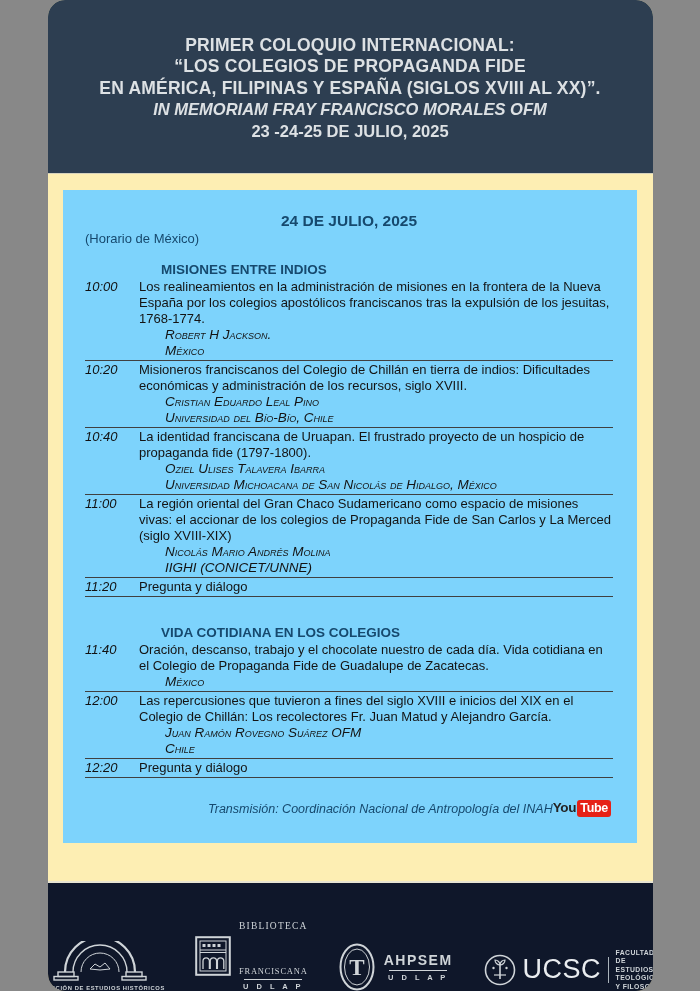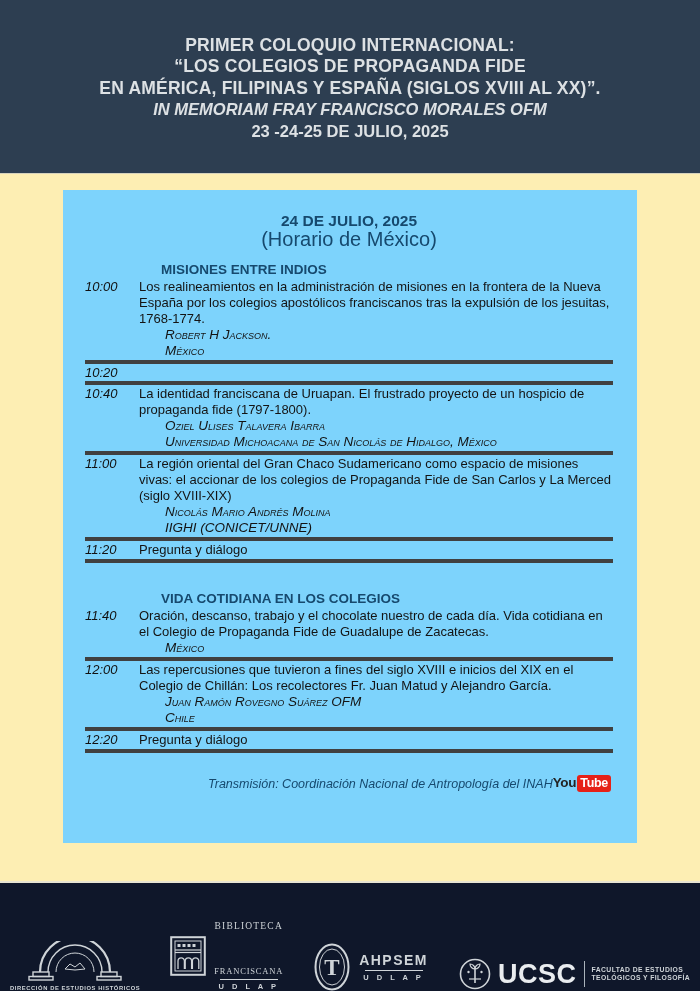--- a/index.html
+++ b/index.html
@@ -1,48 +1,48 @@
 <!DOCTYPE html>
 <html><head>
 <meta charset="utf-8">
 <style>
   html,body { margin:0; padding:0; background:#888; }
   .page {
-    width:700px; height:991px; margin:0 auto;
+    width:605px; height:991px; margin:0 auto;
     background:#fdeeb3;
     font-family:"Liberation Sans", sans-serif;
     display:flex; flex-direction:column;
-    position:relative; overflow:hidden;
+    position:relative; overflow:hidden;border-radius:17px;
   }
   
   .band-top {
     flex:none; height:174px; background:#2d3e51;
     border-bottom:1px solid #d6d2bd;
     display:flex; flex-direction:column; justify-content:center; align-items:center;
     text-align:center; color:#dde1e4; box-sizing:border-box; padding-top:4px;
   }
   .title-line { font-weight:bold; font-size:17.5px; line-height:21.5px; letter-spacing:0.2px; }
   .memoriam  { font-weight:bold; font-style:italic; font-size:16.5px; line-height:21.5px; }
   .dates     { font-weight:bold; font-size:16.5px; line-height:21.5px; }
 
   
   .content { flex:1; }
   .card {
     width:574px; height:653px; margin:16px auto 0; background:#7dd3fc;
     box-sizing:border-box; padding:21px 24px 24px 22px;
     color:#111;
   }
   .day-title { text-align:center; color:#16496e; font-weight:bold; font-size:15.5px; line-height:19px; }
-  .day-sub   { text-align:center; color:#16496e; font-size:20px; line-height:18px; }
+  .day-sub   { text-align:left; color:#16496e; font-size:13px; line-height:18px; }
 
   .section { margin-top:13px; }
   .section + .section { margin-top:27px; }
   .section-heading { margin-left:76px; color:#16496e; font-weight:bold; font-size:13.5px; line-height:17px; }
 
-  .row { display:flex; border-bottom:4px solid #404040; }
+  .row { display:flex; border-bottom:1px solid #404040; }
   .time {
     flex:none; width:54px; box-sizing:border-box; padding-left:0;
     font-style:italic; font-size:13px; line-height:16px; padding-top:1px;
   }
   .cell { flex:1; padding-top:1px; padding-bottom:1px; }
   .sess-title { font-size:13px; line-height:16px; color:#141414; }
   .speaker, .affil {
     font-size:13.5px; line-height:16px; padding-left:26px;
     font-style:italic; font-variant:small-caps; color:#141414;
   }
@@ -68,21 +68,21 @@
   .logo { display:flex; align-items:center; }
   .logo svg { display:block; }
   .logo-stack { display:flex; flex-direction:column; align-items:center; }
   .logo-caption { font-size:5.8px; font-weight:bold; letter-spacing:0.6px; margin-top:2px; white-space:nowrap; }
   .logo-textcol { display:flex; flex-direction:column; align-items:center; margin-left:8px; }
   .lt-serif1 { font-family:"Liberation Serif", serif; font-size:9.5px; letter-spacing:1.2px; line-height:10px; }
   .lt-serif2 { font-family:"Liberation Serif", serif; font-size:8.5px; letter-spacing:0.8px; line-height:10px;margin-top:35px; }
   .lt-rule { width:58px; border-top:1px solid #cfd4d8; margin:3px 0 2px; }
   .lt-udlap { font-size:7.5px; font-weight:bold; letter-spacing:3px; line-height:9px; }
   .lt-ahpsem { font-size:14px; font-weight:bold; letter-spacing:1.5px; line-height:14px; }
-  .ucsc-word { font-size:27px; font-weight:bold; letter-spacing:0.5px; color:#e9ecef; margin-left:6px; }
+  .ucsc-word { font-size:27px; font-weight:normal; letter-spacing:0.5px; color:#e9ecef; margin-left:6px; }
   .ucsc-div { width:1px; height:26px; background:#aab3bb; margin:0 7px; }
   .ucsc-fac { display:flex; flex-direction:column; justify-content:center; }
   .ucsc-fac div { font-size:6.8px; font-weight:bold; letter-spacing:0.4px; line-height:8.5px; }
 </style>
 </head>
 <body>
 
 <div class="page">
 
   <div class="band-top">
@@ -106,20 +106,25 @@
           <div class="time">10:00</div>
           <div class="cell">
             <div class="sess-title">Los realineamientos en la administración de misiones en la frontera de la Nueva España por los colegios apostólicos franciscanos tras la expulsión de los jesuitas, 1768-1774.</div>
             <div class="speaker">Robert H Jackson.</div>
             <div class="affil">México</div>
           </div>
         </div>
 
         <div class="row">
           <div class="time">10:20</div>
+          <div class="cell">
+            <div class="sess-title">Misioneros franciscanos del Colegio de Chillán en tierra de indios: Dificultades económicas y administración de los recursos, siglo XVIII.</div>
+            <div class="speaker">Cristian Eduardo Leal Pino</div>
+            <div class="affil">Universidad del Bío-Bío, Chile</div>
+          </div>
         </div>
 
         <div class="row">
           <div class="time">10:40</div>
           <div class="cell">
             <div class="sess-title">La identidad franciscana de Uruapan. El frustrado proyecto de un hospicio de propaganda fide (1797-1800).</div>
             <div class="speaker">Oziel Ulises Talavera Ibarra</div>
             <div class="affil">Universidad Michoacana de San Nicolás de Hidalgo, México</div>
           </div>
         </div>

